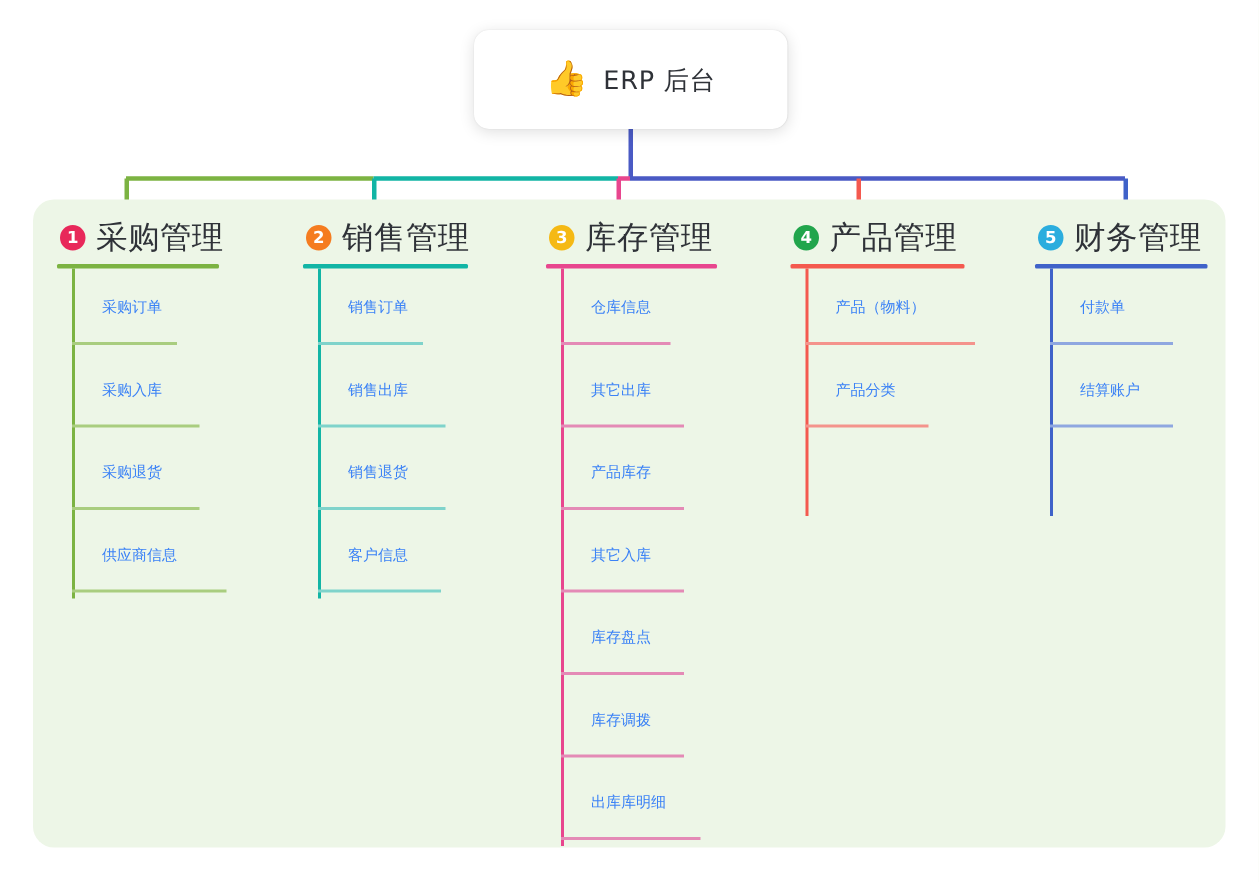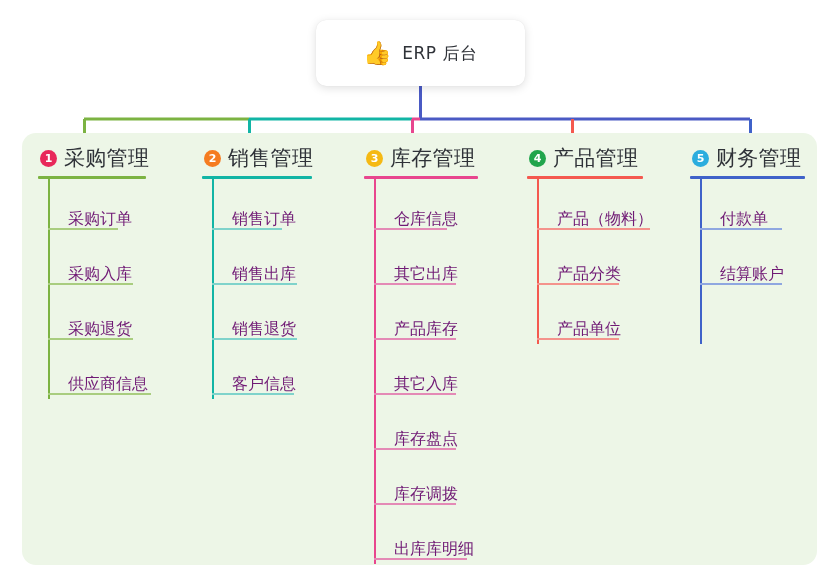--- a/index.html
+++ b/index.html
@@ -115,23 +115,23 @@
     width: 2px;
   }
   .leaf {
     position: relative;
     height: 55px;
     box-sizing: border-box;
   }
   .leaf-text {
     position: absolute;
     left: 30px;
-    bottom: 4px;
-    font-size: 16px;
-    color: #701a75;
+    bottom: 22px;
+    font-size: 10px;
+    color: #3b82f6;
     white-space: nowrap;
   }
   .leaf-rule {
     position: absolute;
     left: 10px;
     bottom: 4px;
     height: 1.6px;
   }
 </style>
 </head>
@@ -259,24 +259,20 @@
         <div class="branch-body">
           <div class="spine" style="background: rgb(244, 89, 79); height: 165px;"></div>
           <div class="leaf">
             <span class="leaf-text">产品（物料）</span>
             <div class="leaf-rule" style="background: rgb(244, 147, 140); width: 113px;"></div>
           </div>
           <div class="leaf">
             <span class="leaf-text">产品分类</span>
             <div class="leaf-rule" style="background: rgb(244, 147, 140); width: 82px;"></div>
           </div>
-          <div class="leaf">
-            <span class="leaf-text">产品单位</span>
-            <div class="leaf-rule" style="background: rgb(244, 147, 140); width: 82px;"></div>
-          </div>
         </div>
       </div>
       <div class="branch" style="left: 690px;">
         <div class="branch-header">
           <span class="badge" style="background: rgb(43, 173, 222);">5</span>
           <span class="branch-title">财务管理</span>
         </div>
         <div class="header-rule" style="background: rgb(63, 98, 201); width: 115px;"></div>
         <div class="branch-body">
           <div class="spine" style="background: rgb(63, 98, 201); height: 165px;"></div>

